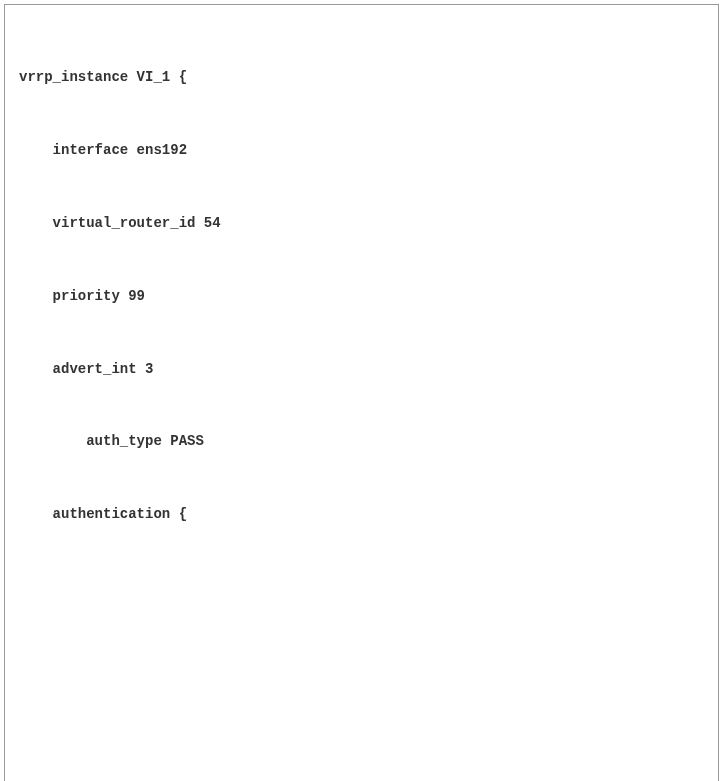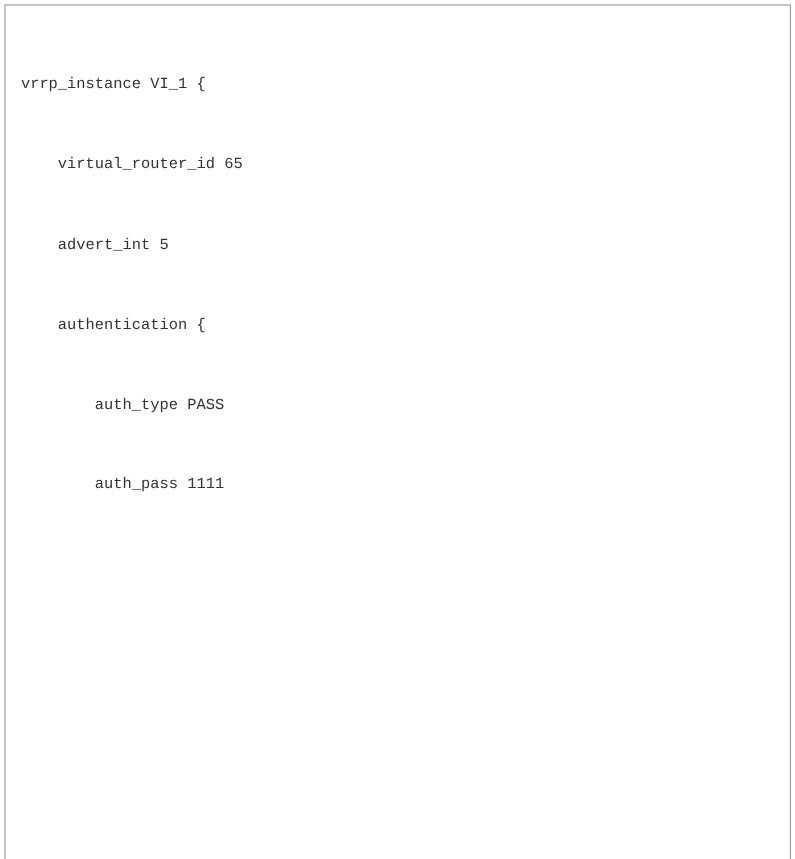--- a/index.html
+++ b/index.html
@@ -12,32 +12,33 @@
     border: 1px solid #999999;
     margin: 4px;
     padding: 18px 14px;
     font-family: "Courier New", Consolas, monospace;
     font-size: 14px;
     line-height: 2.6;
     color: #333333;
     white-space: pre;
     box-sizing: border-box;
   }
-  .line { display: block; }
+  .line { display: block; font-weight: bold; }
 </style>
 </head>
 <body>
 
 <div class="code-box">
 <span class="line">vrrp_instance VI_1 {</span>
-<span class="line">    virtual_router_id 65</span>
-<span class="line">    advert_int 5</span>
+<span class="line">    interface ens192</span>
+<span class="line">    virtual_router_id 54</span>
+<span class="line">    priority 99</span>
+<span class="line">    advert_int 3</span>
+<span class="line">        auth_type PASS</span>
 <span class="line">    authentication {</span>
-<span class="line">        auth_type PASS</span>
-<span class="line">        auth_pass 1111</span>
 
 
 
 
 <span class="line"></span>
 
 
 
 
 </div>

